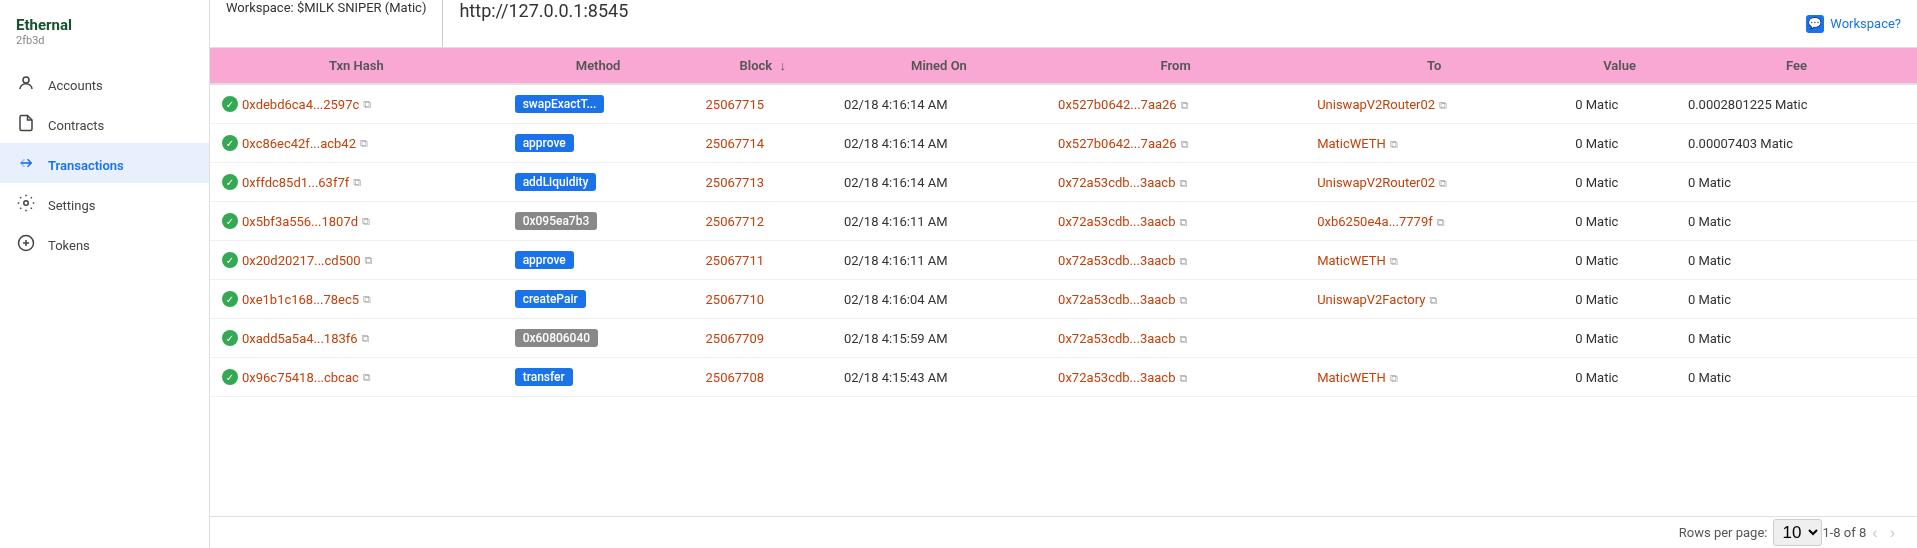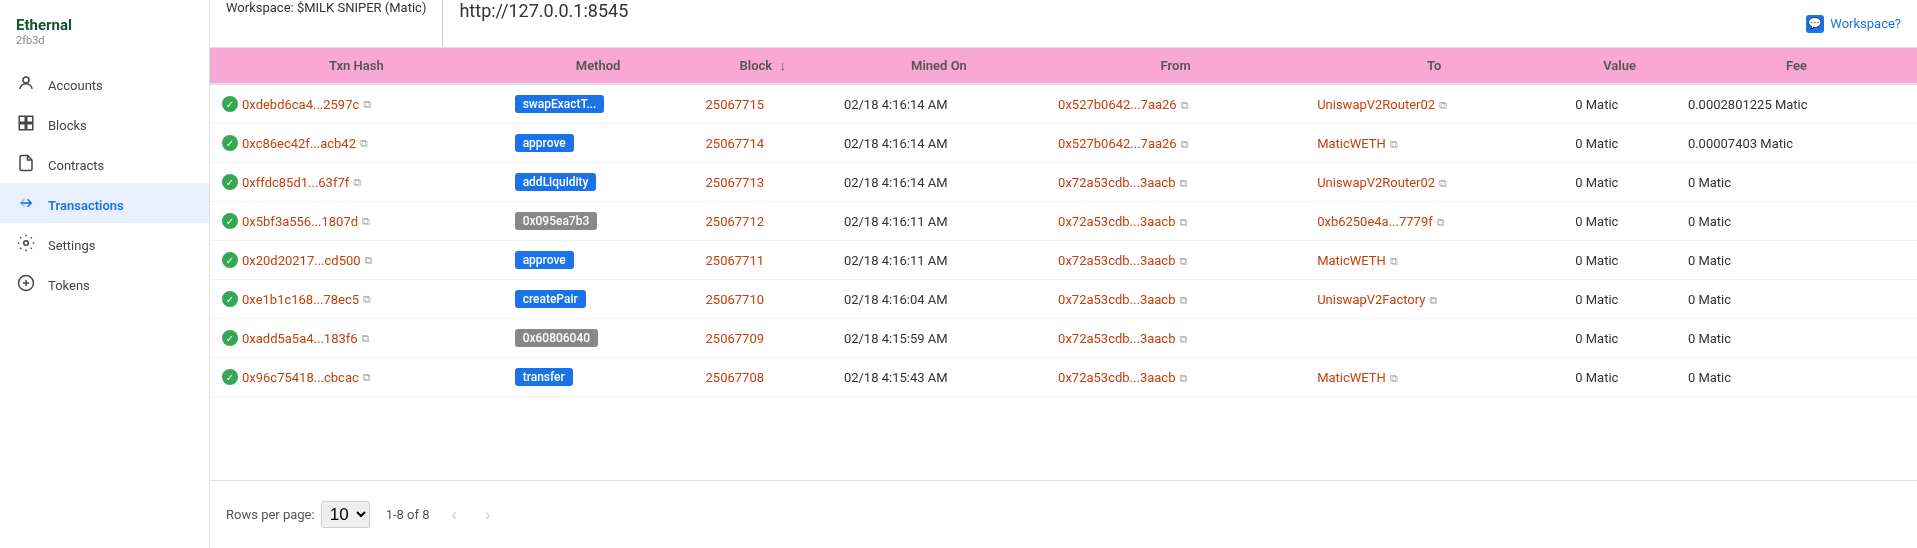--- a/index.html
+++ b/index.html
@@ -180,24 +180,24 @@
     .tx-hash-cell {
       display: flex;
       align-items: center;
     }
 
     .sort-arrow { margin-left: 4px; }
 
     .footer-bar {
       display: flex;
       align-items: center;
-      padding: 20px 16px;
+      justify-content: flex-end;
+      padding: 2px 16px;
       border-top: 1px solid #e0e0e0;
       background: #fff;
-      gap: 16px;
       font-size: 13px;
       color: #555;
     }
     .rows-per-page {
       display: flex;
       align-items: center;
       gap: 6px;
     }
     .rows-select {
       border: 1px solid #ccc;
@@ -230,31 +230,20 @@
     <div class="sidebar-item">
       <span class="sidebar-icon">
         <svg width="18" height="18" viewBox="0 0 24 24" fill="none" stroke="currentColor" stroke-width="2">
           <circle cx="12" cy="8" r="4"></circle>
             <path d="M4 20c0-4 3.6-7 8-7s8 3 8 7"></path>
         </svg>
       </span>
       <span class="sidebar-label">Accounts</span>
     </div>
 
-    <div class="sidebar-item">
-      <span class="sidebar-icon">
-        <svg width="18" height="18" viewBox="0 0 24 24" fill="none" stroke="currentColor" stroke-width="2">
-          <rect x="3" y="3" width="8" height="8"></rect>
-            <rect x="13" y="3" width="8" height="8"></rect>
-            <rect x="3" y="13" width="8" height="8"></rect>
-            <rect x="13" y="13" width="8" height="8"></rect>
-        </svg>
-      </span>
-      <span class="sidebar-label">Blocks</span>
-    </div>
 
     <div class="sidebar-item">
       <span class="sidebar-icon">
         <svg width="18" height="18" viewBox="0 0 24 24" fill="none" stroke="currentColor" stroke-width="2">
           <path d="M14 2H6a2 2 0 00-2 2v16a2 2 0 002 2h12a2 2 0 002-2V8z"></path>
             <polyline points="14 2 14 8 20 8"></polyline>
         </svg>
       </span>
       <span class="sidebar-label">Contracts</span>
     </div>

